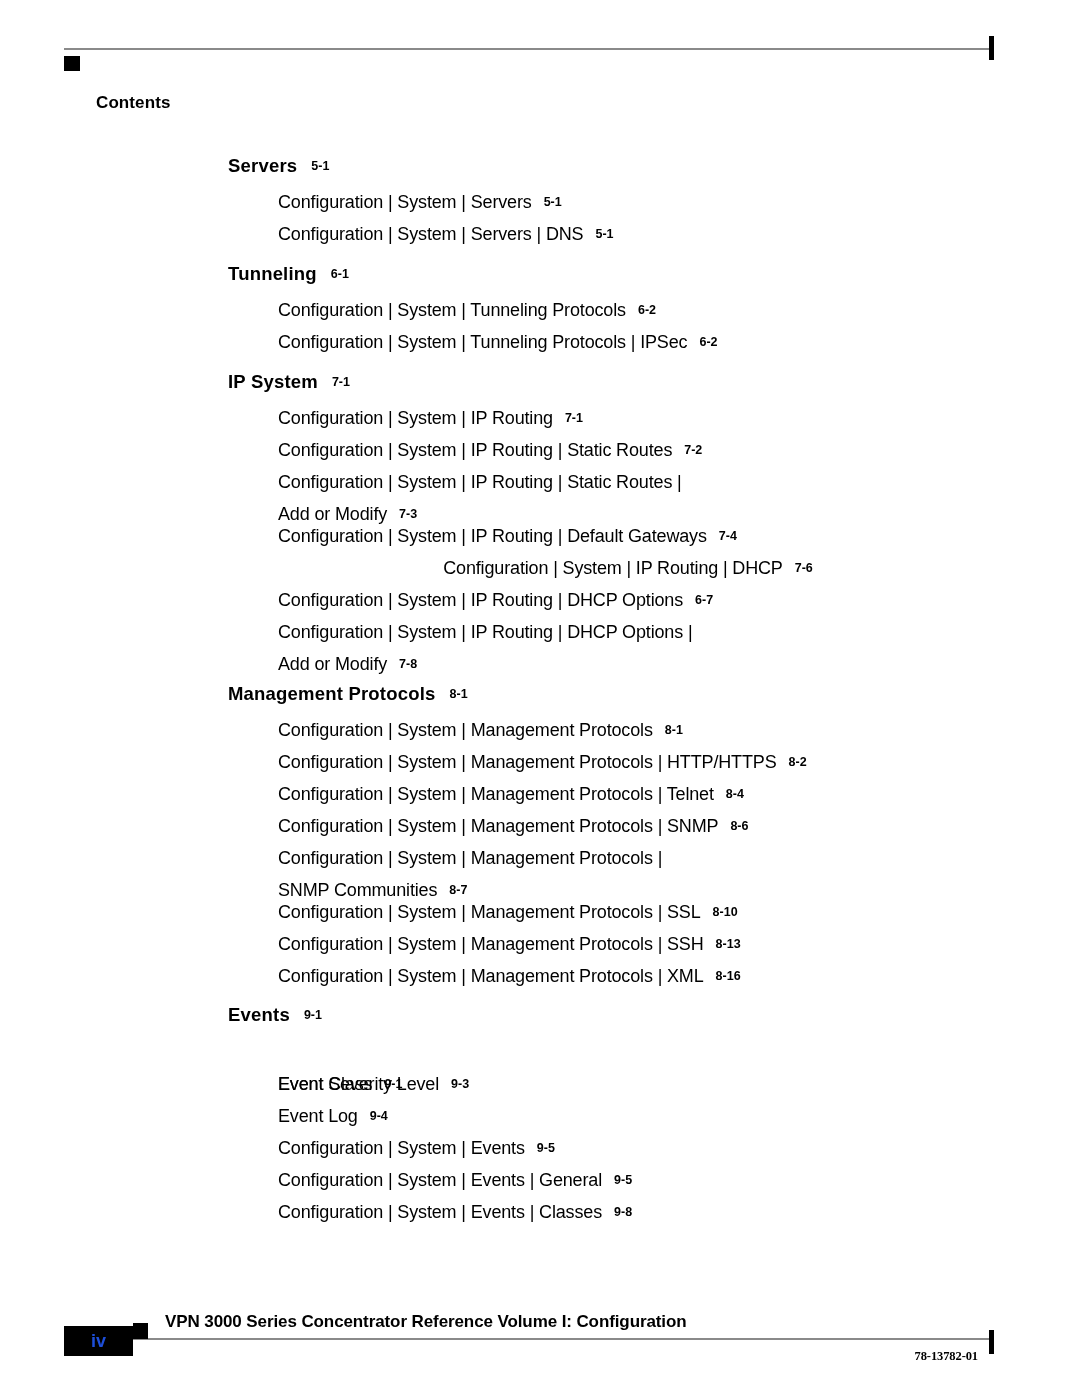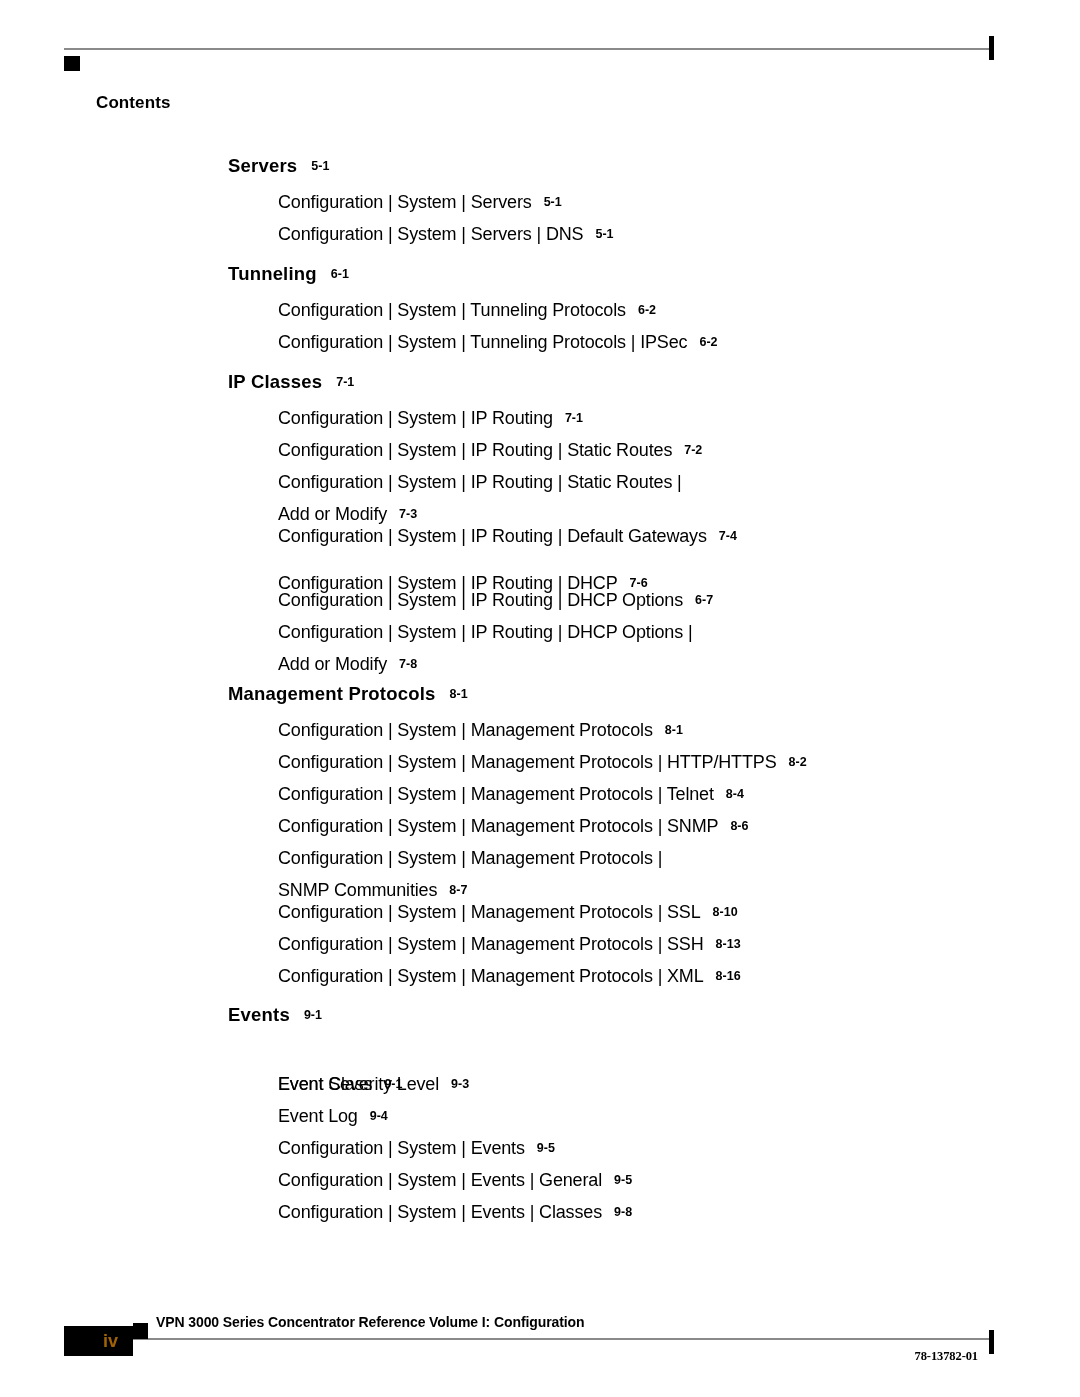--- a/index.html
+++ b/index.html
@@ -134,42 +134,42 @@
   .footer-marker {
     position: absolute;
     left: 133px;
     top: 1323px;
     width: 15px;
     height: 16px;
     background: #000000;
   }
   .footer-title {
     position: absolute;
-    left: 156px;
+    left: 165px;
     top: 1314px;
-    font-size: 14px;
+    font-size: 17px;
     font-weight: bold;
     letter-spacing: -0.1px;
     line-height: 16px;
   }
   .footer-pagebox {
     position: absolute;
     left: 64px;
     top: 1326px;
     width: 69px;
     height: 30px;
     background: #000000;
   }
   .footer-pagenum {
     position: absolute;
-    left: 76px;
+    left: 64px;
     top: 1330px;
     width: 69px;
     text-align: center;
-    color: #a16207;
+    color: #1d4ed8;
     font-size: 18px;
     font-weight: bold;
     line-height: 22px;
   }
   .footer-docnum {
     position: absolute;
     left: 830px;
     top: 1348px;
     width: 148px;
     text-align: right;
@@ -190,27 +190,27 @@
   <div class="header-label">Contents</div>
 </div>
 
 <div class="toc" id="toc-root">
     <div class="toc-heading" style="top: 155px;"><span>Servers</span><span class="pg">5-1</span></div>
     <div class="toc-entry" style="top: 187px;"><span class="txt">Configuration | System | Servers</span><span class="pg">5-1</span></div>
     <div class="toc-entry" style="top: 219px;"><span class="txt">Configuration | System | Servers | DNS</span><span class="pg">5-1</span></div>
     <div class="toc-heading" style="top: 263px;"><span>Tunneling</span><span class="pg">6-1</span></div>
     <div class="toc-entry" style="top: 295px;"><span class="txt">Configuration | System | Tunneling Protocols</span><span class="pg">6-2</span></div>
     <div class="toc-entry" style="top: 327px;"><span class="txt">Configuration | System | Tunneling Protocols | IPSec</span><span class="pg">6-2</span></div>
-    <div class="toc-heading" style="top: 371px;"><span>IP Classes</span><span class="pg">7-1</span></div>
+    <div class="toc-heading" style="top: 371px;"><span>IP System</span><span class="pg">7-1</span></div>
     <div class="toc-entry" style="top: 403px;"><span class="txt">Configuration | System | IP Routing</span><span class="pg">7-1</span></div>
     <div class="toc-entry" style="top: 435px;"><span class="txt">Configuration | System | IP Routing | Static Routes</span><span class="pg">7-2</span></div>
     <div class="toc-entry" style="top: 467px;"><span class="txt">Configuration | System | IP Routing | Static Routes |
 Add or Modify</span><span class="pg">7-3</span></div>
     <div class="toc-entry" style="top: 521px;"><span class="txt">Configuration | System | IP Routing | Default Gateways</span><span class="pg">7-4</span></div>
-    <div class="toc-entry" style="top: 568px;"><span class="txt">Configuration | System | IP Routing | DHCP</span><span class="pg">7-6</span></div>
+    <div class="toc-entry" style="top: 553px; text-align: center;"><span class="txt">Configuration | System | IP Routing | DHCP</span><span class="pg">7-6</span></div>
     <div class="toc-entry" style="top: 585px;"><span class="txt">Configuration | System | IP Routing | DHCP Options</span><span class="pg">6-7</span></div>
     <div class="toc-entry" style="top: 617px;"><span class="txt">Configuration | System | IP Routing | DHCP Options |
 Add or Modify</span><span class="pg">7-8</span></div>
     <div class="toc-heading" style="top: 683px;"><span>Management Protocols</span><span class="pg">8-1</span></div>
     <div class="toc-entry" style="top: 715px;"><span class="txt">Configuration | System | Management Protocols</span><span class="pg">8-1</span></div>
     <div class="toc-entry" style="top: 747px;"><span class="txt">Configuration | System | Management Protocols | HTTP/HTTPS</span><span class="pg">8-2</span></div>
     <div class="toc-entry" style="top: 779px;"><span class="txt">Configuration | System | Management Protocols | Telnet</span><span class="pg">8-4</span></div>
     <div class="toc-entry" style="top: 811px;"><span class="txt">Configuration | System | Management Protocols | SNMP</span><span class="pg">8-6</span></div>
     <div class="toc-entry" style="top: 843px;"><span class="txt">Configuration | System | Management Protocols |
 SNMP Communities</span><span class="pg">8-7</span></div>

